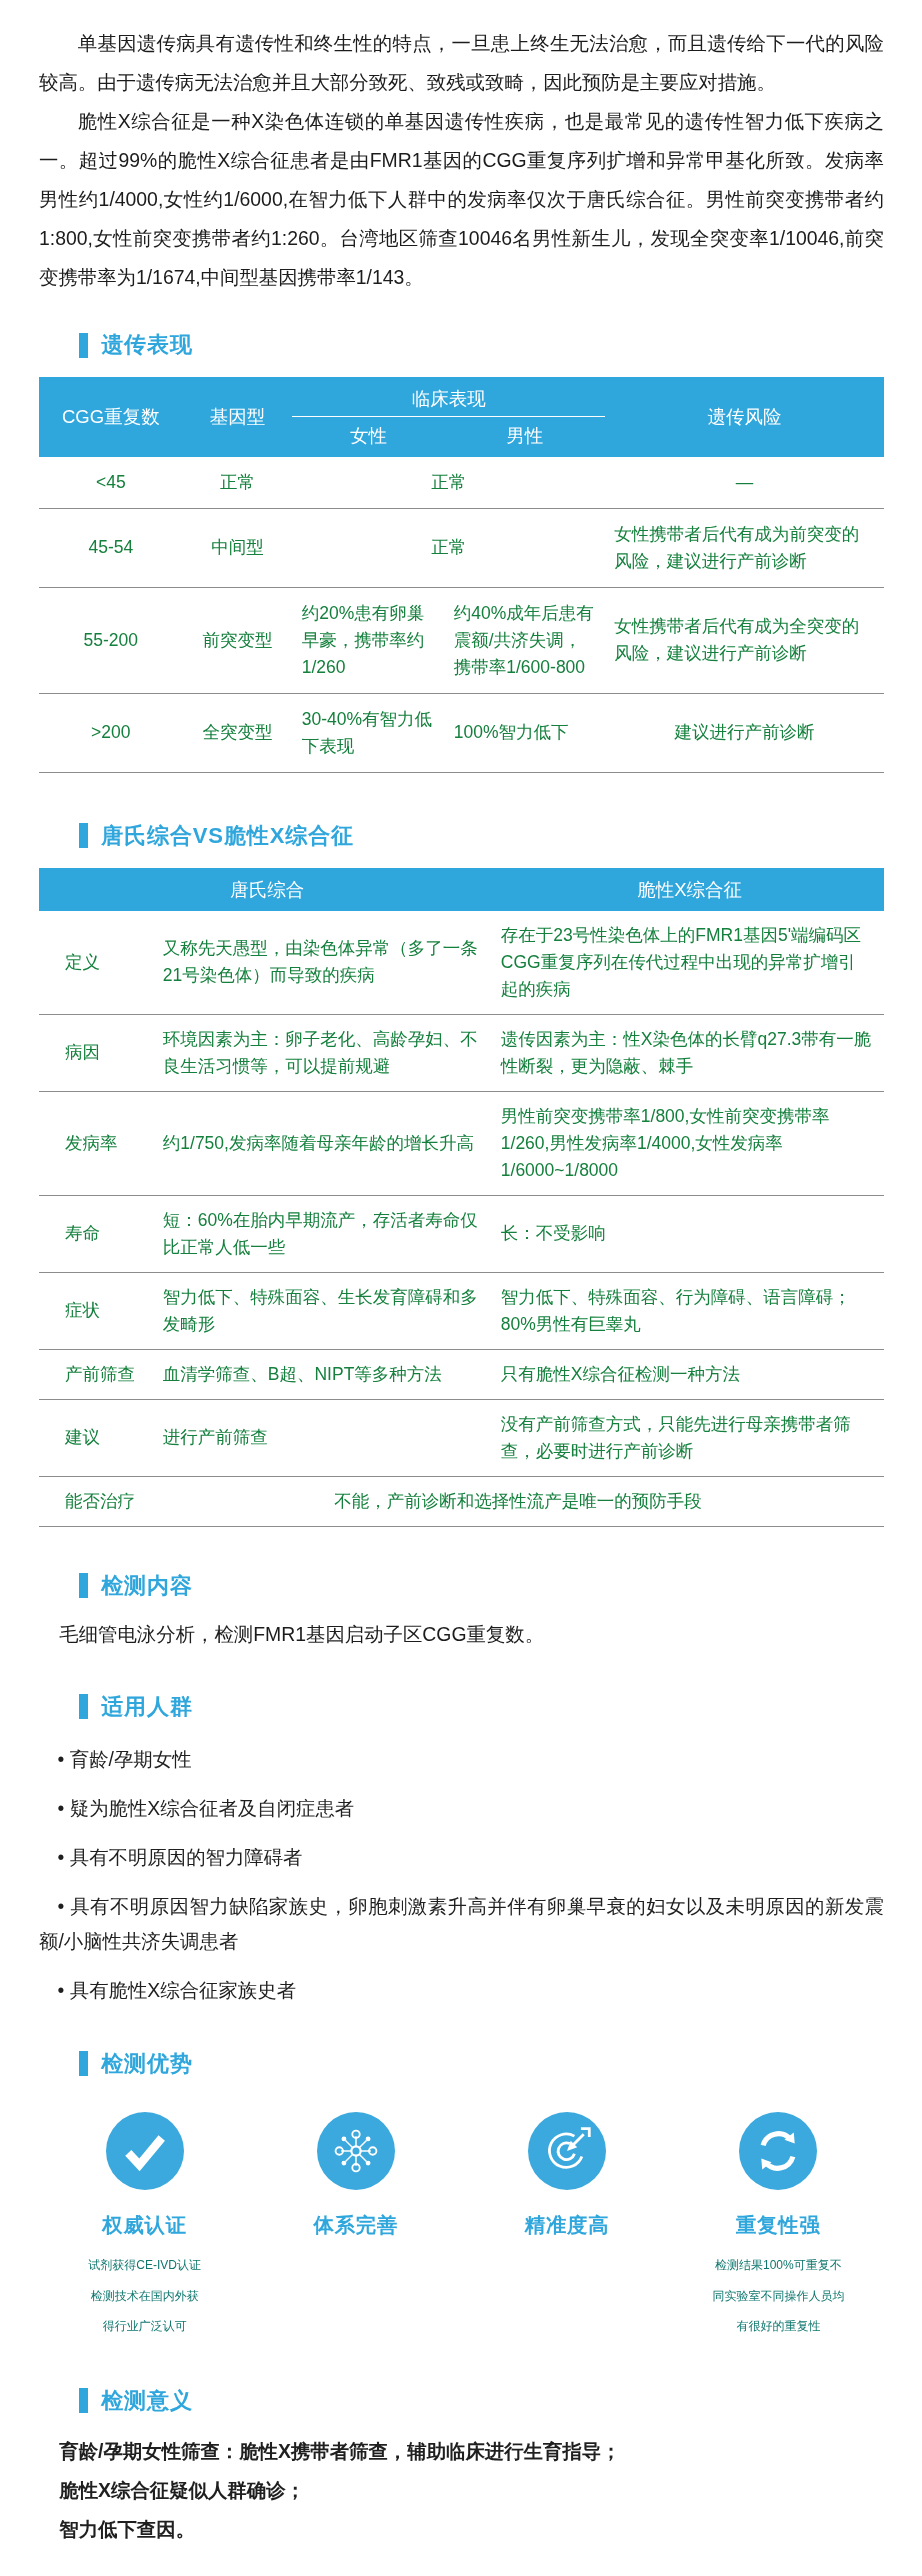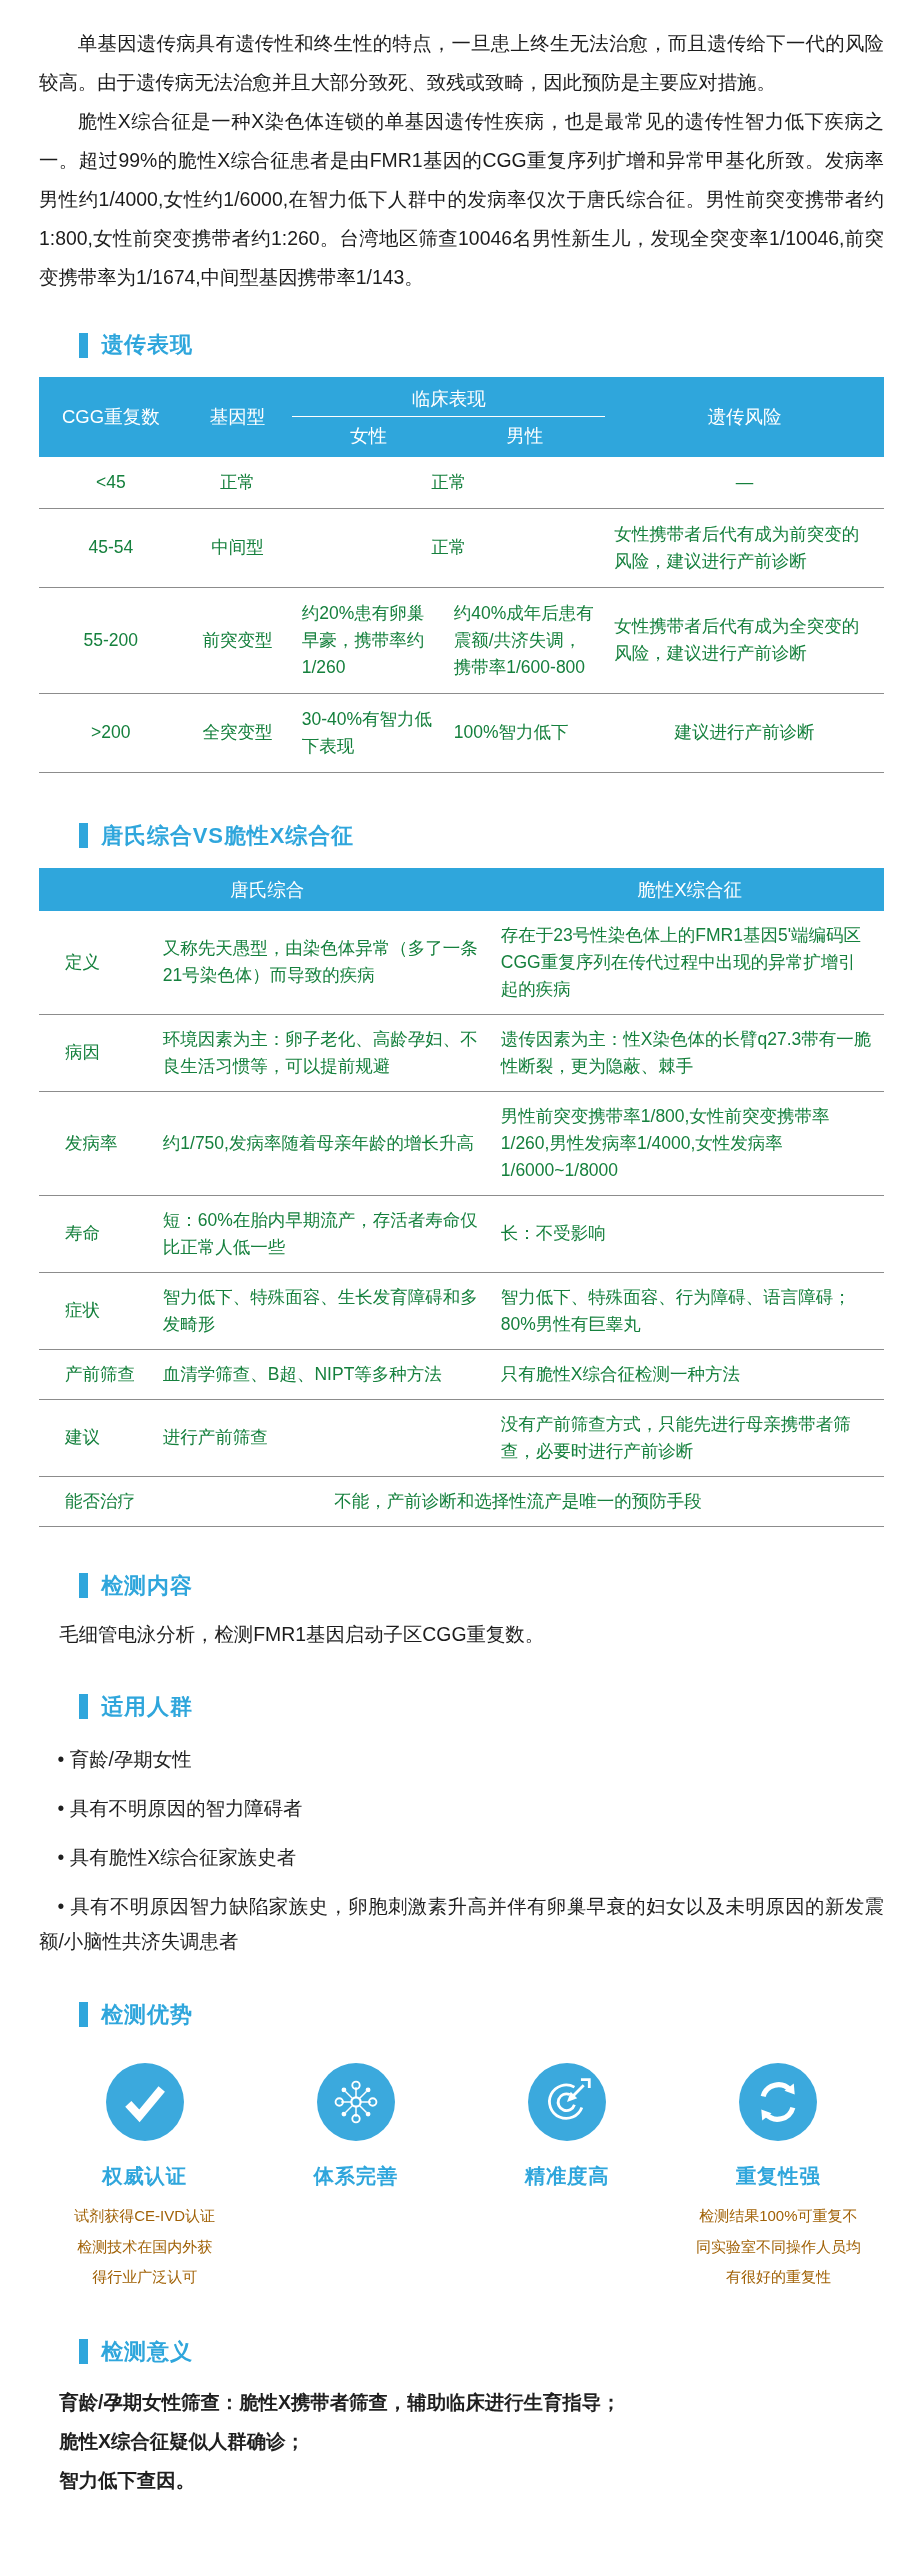--- a/index.html
+++ b/index.html
@@ -94,21 +94,21 @@
   .adv { flex: 1; text-align: center; padding: 0 9.2px; }
   .adv .ic { display: inline-block; }
   .adv .t {
     font-size: 20.3px;
     font-weight: bold;
     color: #2FA6DC;
     margin-top: 18.5px;
     margin-bottom: 11px;
     letter-spacing: 0.9px;
   }
-  .adv .d { font-size: 15px; line-height: 30.5px; color: #a16207; }
+  .adv .d { font-size: 12px; line-height: 30.5px; color: #0f766e; }
 
   
   .sig-line {
     font-size: 19.4px;
     font-weight: bold;
     line-height: 39px;
     padding-left: 20.3px;
   }
 </style>
 </head>
@@ -239,23 +239,24 @@
     <span class="txt">检测内容</span>
   </div>
   <div class="sec-body">毛细管电泳分析，检测FMR1基因启动子区CGG重复数。</div>
 
   <div class="sec-title" style="margin-top:41px;">
     <span class="bar"></span>
     <span class="txt">适用人群</span>
   </div>
   <div class="pop-list">
     <div class="pop-item"><span class="dot">•</span><span>育龄/孕期女性</span></div>
+    <div class="pop-item"><span class="dot">•</span><span>疑为脆性X综合征者及自闭症患者</span></div>
     <div class="pop-item"><span class="dot">•</span><span>具有不明原因的智力障碍者</span></div>
+    <div class="pop-item"><span class="dot">•</span><span>具有不明原因智力缺陷家族史，卵胞刺激素升高并伴有卵巢早衰的妇女以及未明原因的新发震额/小脑性共济失调患者</span></div>
     <div class="pop-item"><span class="dot">•</span><span>具有脆性X综合征家族史者</span></div>
-    <div class="pop-item"><span class="dot">•</span><span>具有不明原因智力缺陷家族史，卵胞刺激素升高并伴有卵巢早衰的妇女以及未明原因的新发震额/小脑性共济失调患者</span></div>
   </div>
 
   <div class="sec-title" style="margin-top:41px;">
     <span class="bar"></span>
     <span class="txt">检测优势</span>
   </div>
   <div class="adv-grid">
     <div class="adv">
       <span class="ic">
         <svg width="78" height="78" viewBox="0 0 84 84">

